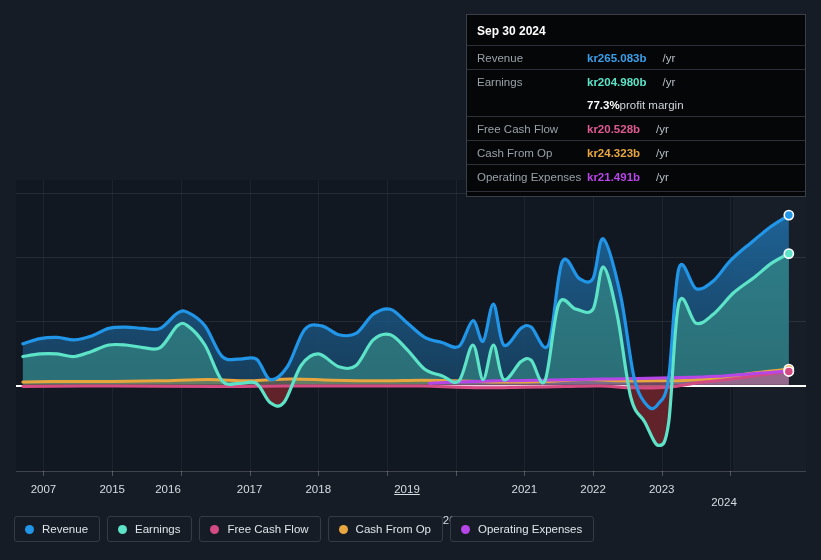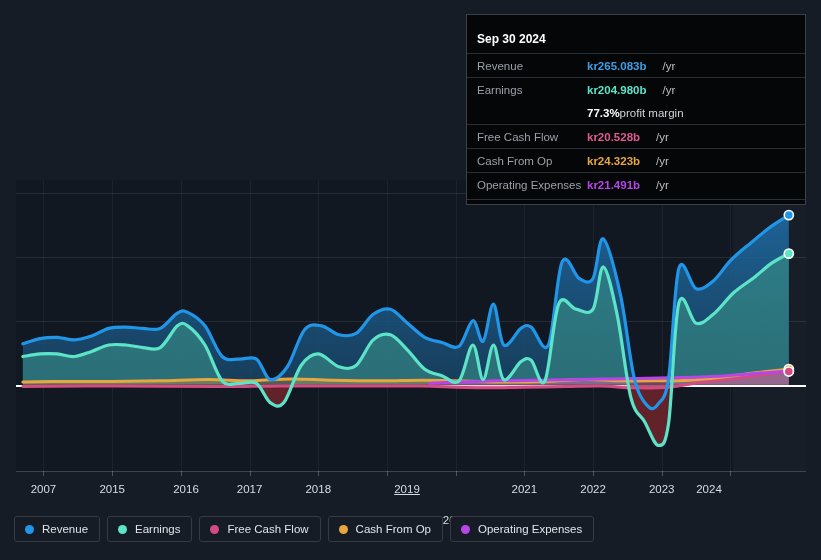--- a/index.html
+++ b/index.html
@@ -30,21 +30,21 @@
   
   .xaxis{position:absolute;left:16px;top:471px;width:790px;height:30px;}
   .xaxis .tick{position:absolute;top:12px;transform:translateX(-50%);font-size:11.5px;color:#d8dde4;}
   .xaxis .tickmark{position:absolute;top:0;width:1px;height:5px;background:rgba(255,255,255,0.25);}
   .xaxis-line{position:absolute;left:16px;top:471px;width:790px;height:1px;background:rgba(255,255,255,0.18);}
 
   
   .tooltip{
     position:absolute;left:466px;top:14px;width:340px;
     background:#050608;border:1px solid #3b4048;
-    padding:16px 0 4px 0;box-sizing:border-box;
+    padding:8px 0 4px 0;box-sizing:border-box;
   }
   .tt-title{font-size:12px;font-weight:bold;color:#ffffff;padding:1px 10px 7px 10px;}
   .tt-row{display:flex;align-items:center;border-top:1px solid #2c3036;padding:3px 10px 3px 10px;min-height:17px;font-size:11.5px;}
   .tt-row.noline{border-top:none;}
   .tt-label{width:110px;color:#9aa1a9;flex:0 0 110px;}
   .tt-val{font-weight:bold;}
   .tt-unit{color:#b9bfc6;font-weight:normal;margin-left:16px;}
   .tt-margin{color:#cfd4da;font-weight:normal;}
   .tt-bottom{border-top:1px solid #2c3036;height:0;margin-top:3px;}
 
@@ -125,37 +125,37 @@
       </svg>
   </div>
 
   <div class="xaxis-line"></div>
   <div class="xaxis" id="xaxis">
       <div class="tickmark" style="left: 27.4783px;"></div>
       <div class="tick" style="left: 27.4783px;">2007</div>
       <div class="tickmark" style="left: 96.1739px;"></div>
       <div class="tick" style="left: 96.1739px;">2015</div>
       <div class="tickmark" style="left: 164.87px;"></div>
-      <div class="tick" style="left: 170px; text-align: right;">2016</div>
+      <div class="tick" style="left: 152px; text-align: right;">2016</div>
       <div class="tickmark" style="left: 233.565px;"></div>
       <div class="tick" style="left: 233.565px;">2017</div>
       <div class="tickmark" style="left: 302.261px;"></div>
       <div class="tick" style="left: 302.261px;">2018</div>
       <div class="tickmark" style="left: 370.957px;"></div>
       <div class="tick" style="left: 391px; text-decoration: underline;">2019</div>
       <div class="tickmark" style="left: 439.652px;"></div>
       <div class="tick" style="left: 439.652px; margin-top: 31px;">2020</div>
       <div class="tickmark" style="left: 508.348px;"></div>
       <div class="tick" style="left: 508.348px;">2021</div>
       <div class="tickmark" style="left: 577.043px;"></div>
       <div class="tick" style="left: 577.043px;">2022</div>
       <div class="tickmark" style="left: 645.739px;"></div>
       <div class="tick" style="left: 645.739px;">2023</div>
       <div class="tickmark" style="left: 714.435px;"></div>
-      <div class="tick" style="left: 693px;">2024</div>
+      <div class="tick" style="left: 708px; margin-top: 13px;">2024</div>
     </div>
 
   <div class="tooltip">
     <div class="tt-title">Sep 30 2024</div>
     <div id="tt-rows">
         <div class="tt-row">
           <div class="tt-label">Revenue</div>
           <div><span class="tt-val" style="color: rgb(59, 159, 232);">kr265.083b</span><span class="tt-unit">/yr</span></div>
         </div>
         <div class="tt-row">

